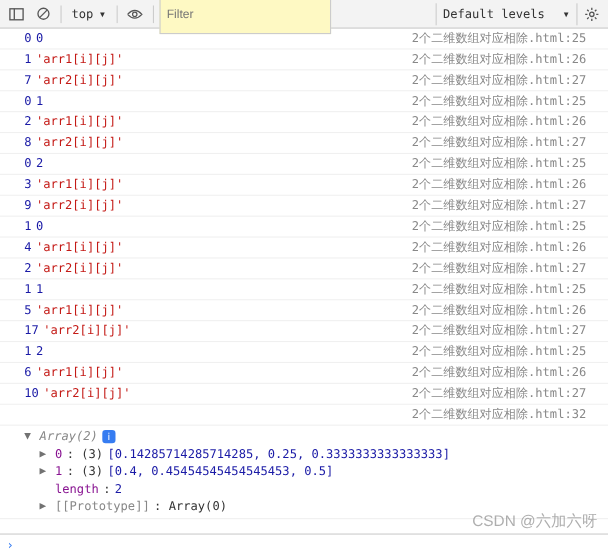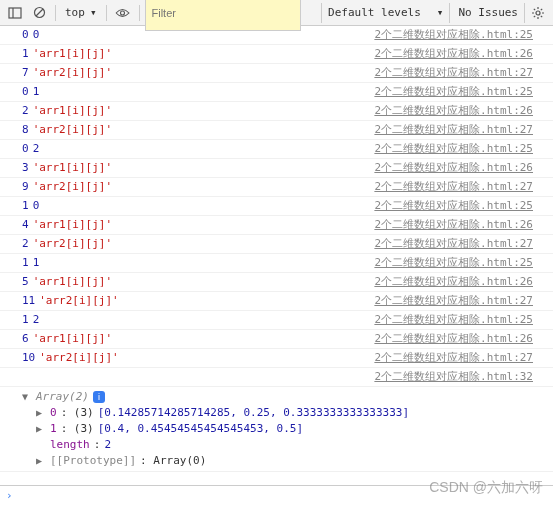--- a/index.html
+++ b/index.html
@@ -7,32 +7,32 @@
 .toolbar { height: 26px; border-bottom: 1px solid #ccc; display: flex; align-items: center; padding: 0 4px; gap: 2px; background: #f3f3f3; }
 .tb-btn { width: 22px; height: 22px; display: flex; align-items: center; justify-content: center; color: #555; cursor: pointer; }
 .tb-sep { width: 1px; height: 16px; background: #ccc; margin: 0 3px; }
 .ctx-select { font-size: 11px; color: #333; padding: 2px 4px; display: flex; align-items: center; gap: 5px; cursor: pointer; }
 .filter-input { flex: 1; border: 1px solid #ccc; height: 36px; padding: 0 6px; font-size: 11px; color: #888; background: #fef9c3; max-width: 180px; }
 .spacer { flex: 1; }
 .levels { font-size: 11px; color: #333; display: flex; align-items: center; gap: 16px; cursor: pointer; border-left:1px solid #ccc; border-right:1px solid #ccc; padding: 0 6px; height: 20px;}
 .issues { font-size: 11px; color: #333; padding: 0 6px; cursor: pointer; border-right:1px solid #ccc; height:20px; display:flex; align-items:center;}
 .log-area { height: calc(100% - 26px - 20px); overflow: auto; }
 .log-row { display: flex; justify-content: space-between; padding: 1px 20px 1px 22px; border-bottom: 1px solid #f0f0f0; line-height: 16px; min-height: 17px; white-space: pre; }
-.log-right { color: #888; text-decoration: underline; cursor: pointer; flex-shrink: 0; margin-left: 36px; }
+.log-right { color: #888; cursor: pointer; flex-shrink: 0; margin-left: 36px; }
 .log-left { display: flex; gap: 4px; }
 .num { color: #1a1aa6; }
 .str { color: #c41a16; }
 .obj-block { padding: 2px 0 2px 22px; font-size: 11px; line-height: 16px; border-bottom: 1px solid #f0f0f0;}
 .obj-line { display: flex; align-items: center; gap: 4px; }
 .caret { color: #727272; font-size: 10px; cursor: pointer; width: 10px; display: inline-block; }
 .darkkey { color: #881391; }
 .gray { color: #888; font-style: italic;}
 .info-icon { width: 12px; height: 12px; background: #367cf1; color: #fff; border-radius: 3px; font-size: 9px; display: inline-flex; align-items: center; justify-content: center; font-style: normal; font-family: sans-serif;}
 .prompt { height: 20px; border-top: 1px solid #ccc; display: flex; align-items: center; padding: 0 6px; color: #367cf1; }
-.watermark { position: absolute; right: 10px; bottom: 8px; color: rgba(120,120,120,0.6); font-family: sans-serif; font-size: 14px; pointer-events: none; }
+.watermark { position: absolute; right: 10px; bottom: 22px; color: rgba(120,120,120,0.6); font-family: sans-serif; font-size: 14px; pointer-events: none; }
 svg { display: block; }
 </style>
 </head>
 <body>
 
 <div class="toolbar">
   <div class="tb-btn">
     <svg width="14" height="14" viewBox="0 0 14 14">
         <rect x="1" y="2" width="12" height="10" fill="none" stroke="#555" stroke-width="1.2"></rect>
         <line x1="5" y1="2" x2="5" y2="12" stroke="#555" stroke-width="1.2"></line>
@@ -56,21 +56,20 @@
         <circle cx="7.5" cy="5" r="2" fill="none" stroke="#555" stroke-width="1.1"></circle>
       </svg>
   </div>
   <div class="tb-sep"></div>
   <input class="filter-input" placeholder="Filter" style="">
   <div class="spacer"></div>
   <div class="levels">
     <span>Default levels</span>
     <span>▾</span>
   </div>
-  <div class="issues">No Issues</div>
   <div class="tb-btn">
     <svg width="14" height="14" viewBox="0 0 14 14">
         <circle cx="7" cy="7" r="2" fill="none" stroke="#555" stroke-width="1.2"></circle>
         <path d="M7 1v2M7 11v2M1 7h2M11 7h2M2.8 2.8l1.4 1.4M9.8 9.8l1.4 1.4M2.8 11.2l1.4-1.4M9.8 4.2l1.4-1.4" stroke="#555" stroke-width="1.2"></path>
       </svg>
   </div>
 </div>
 
 <div class="log-area" id="log-area">
     <div class="log-row"><div class="log-left"><span class="num">0</span><span class="num">0</span></div><div class="log-right">2个二维数组对应相除.html:25</div></div>
@@ -80,21 +79,21 @@
     <div class="log-row"><div class="log-left"><span class="num">2</span><span class="str">'arr1[i][j]'</span></div><div class="log-right">2个二维数组对应相除.html:26</div></div>
     <div class="log-row"><div class="log-left"><span class="num">8</span><span class="str">'arr2[i][j]'</span></div><div class="log-right">2个二维数组对应相除.html:27</div></div>
     <div class="log-row"><div class="log-left"><span class="num">0</span><span class="num">2</span></div><div class="log-right">2个二维数组对应相除.html:25</div></div>
     <div class="log-row"><div class="log-left"><span class="num">3</span><span class="str">'arr1[i][j]'</span></div><div class="log-right">2个二维数组对应相除.html:26</div></div>
     <div class="log-row"><div class="log-left"><span class="num">9</span><span class="str">'arr2[i][j]'</span></div><div class="log-right">2个二维数组对应相除.html:27</div></div>
     <div class="log-row"><div class="log-left"><span class="num">1</span><span class="num">0</span></div><div class="log-right">2个二维数组对应相除.html:25</div></div>
     <div class="log-row"><div class="log-left"><span class="num">4</span><span class="str">'arr1[i][j]'</span></div><div class="log-right">2个二维数组对应相除.html:26</div></div>
     <div class="log-row"><div class="log-left"><span class="num">2</span><span class="str">'arr2[i][j]'</span></div><div class="log-right">2个二维数组对应相除.html:27</div></div>
     <div class="log-row"><div class="log-left"><span class="num">1</span><span class="num">1</span></div><div class="log-right">2个二维数组对应相除.html:25</div></div>
     <div class="log-row"><div class="log-left"><span class="num">5</span><span class="str">'arr1[i][j]'</span></div><div class="log-right">2个二维数组对应相除.html:26</div></div>
-    <div class="log-row"><div class="log-left"><span class="num">11</span><span class="str">'arr2[i][j]'</span></div><div class="log-right">2个二维数组对应相除.html:27</div></div>
+    <div class="log-row"><div class="log-left"><span class="num">17</span><span class="str">'arr2[i][j]'</span></div><div class="log-right">2个二维数组对应相除.html:27</div></div>
     <div class="log-row"><div class="log-left"><span class="num">1</span><span class="num">2</span></div><div class="log-right">2个二维数组对应相除.html:25</div></div>
     <div class="log-row"><div class="log-left"><span class="num">6</span><span class="str">'arr1[i][j]'</span></div><div class="log-right">2个二维数组对应相除.html:26</div></div>
     <div class="log-row"><div class="log-left"><span class="num">10</span><span class="str">'arr2[i][j]'</span></div><div class="log-right">2个二维数组对应相除.html:27</div></div>
     <div class="log-row"><div class="log-left"></div><div class="log-right">2个二维数组对应相除.html:32</div></div>
     <div class="obj-block">
       <div class="obj-line">
         <span class="caret">▼</span>
         <span class="gray">Array(2)</span> 
         <span class="info-icon">i</span>
       </div>

